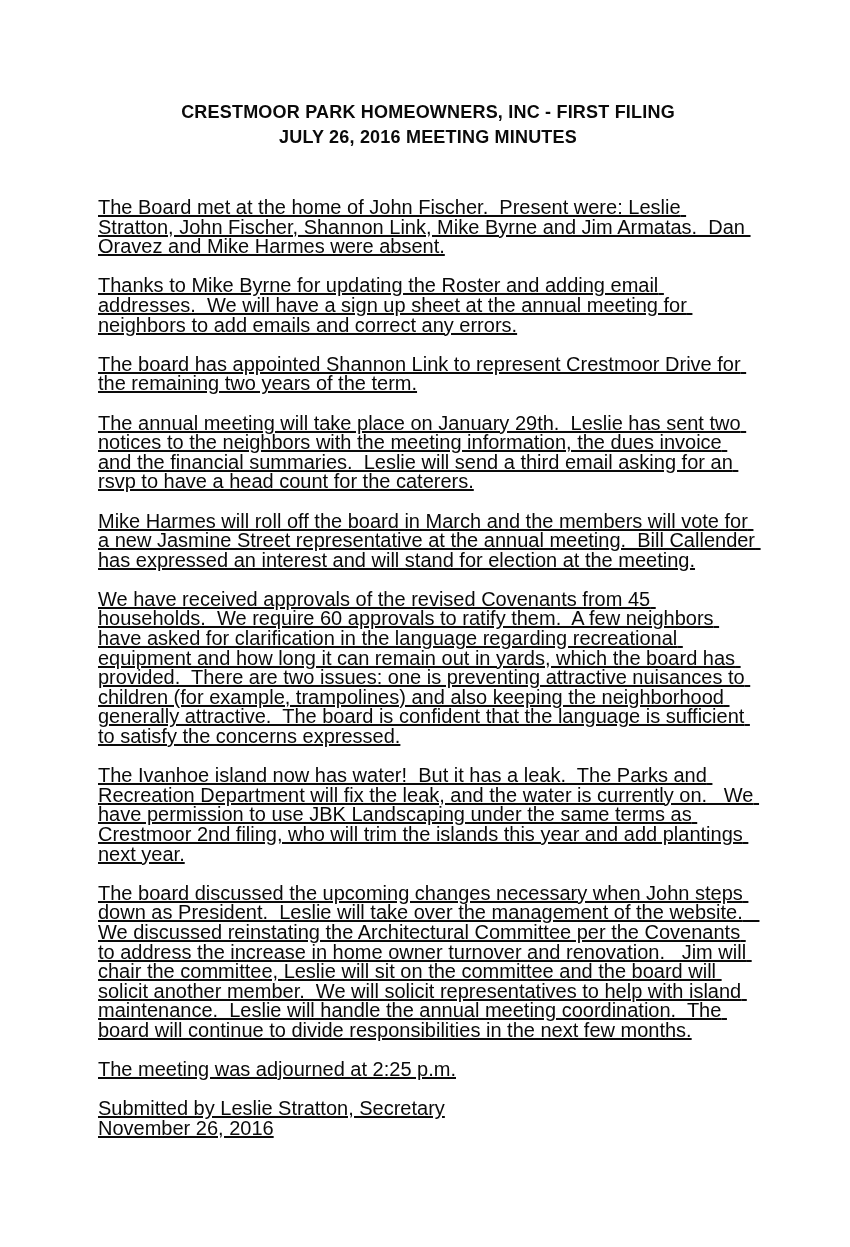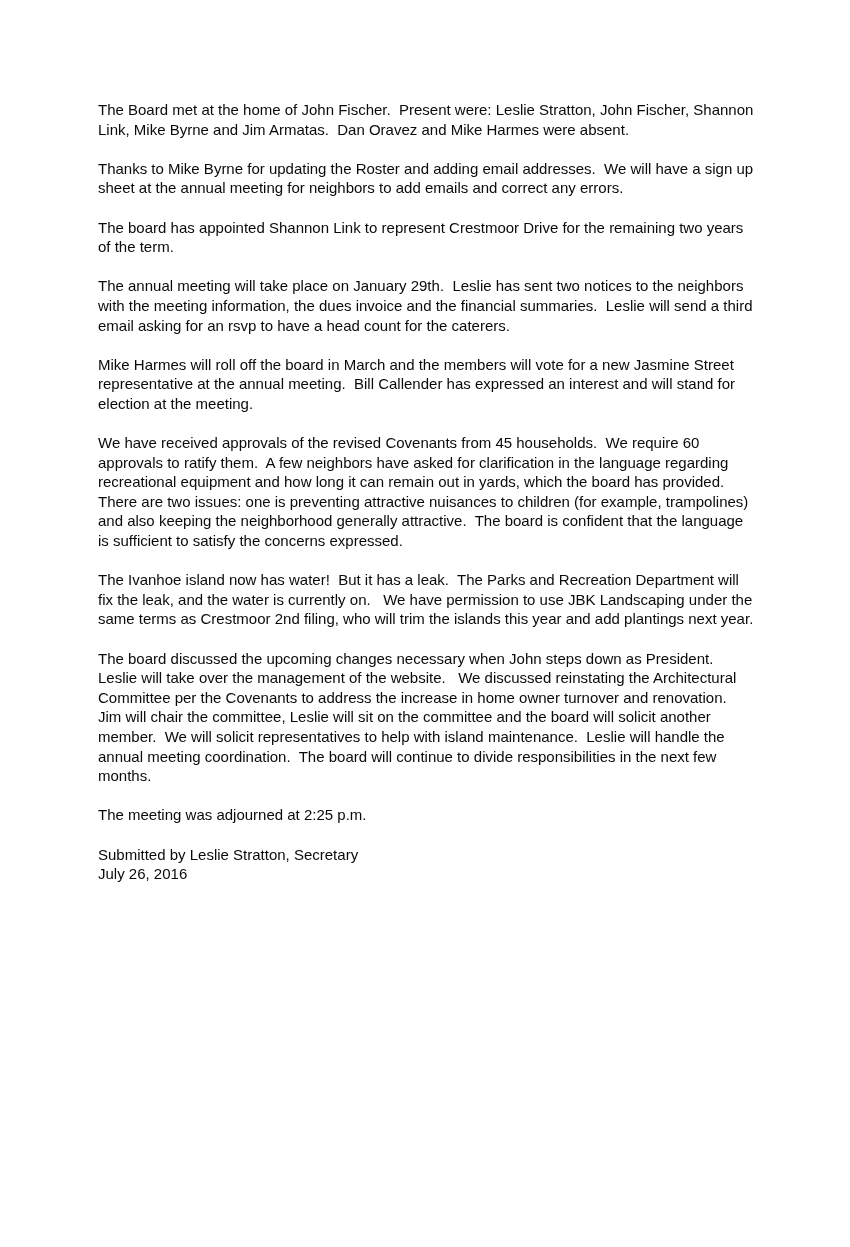--- a/index.html
+++ b/index.html
@@ -24,44 +24,49 @@
   }
   .title-block {
     text-align: center;
     font-weight: bold;
     font-size: 18px;
     line-height: 25px;
     margin-bottom: 48px;
     letter-spacing: 0.2px;
   }
   .body p {
-    font-size: 15px;
+    font-size: 20px;
     line-height: 19.6px;
     margin: 0 0 19.6px 0;
     white-space: pre-wrap;
+    text-decoration: underline;
   }
   .body p:last-child {
     margin-bottom: 0;
   }
 </style>
 </head>
 <body>
 
 <div class="page">
   <div class="content">
 
+    <div class="title-block">
+      <div>CRESTMOOR PARK HOMEOWNERS, INC - FIRST FILING</div>
+      <div>JULY 26, 2016 MEETING MINUTES</div>
+    </div>
 
     <div class="body">
       <p>The Board met at the home of John Fischer.  Present were: Leslie Stratton, John Fischer, Shannon Link, Mike Byrne and Jim Armatas.  Dan Oravez and Mike Harmes were absent.</p>
       <p>Thanks to Mike Byrne for updating the Roster and adding email addresses.  We will have a sign up sheet at the annual meeting for neighbors to add emails and correct any errors.</p>
       <p>The board has appointed Shannon Link to represent Crestmoor Drive for the remaining two years of the term.</p>
       <p>The annual meeting will take place on January 29th.  Leslie has sent two notices to the neighbors with the meeting information, the dues invoice and the financial summaries.  Leslie will send a third email asking for an rsvp to have a head count for the caterers.</p>
       <p>Mike Harmes will roll off the board in March and the members will vote for a new Jasmine Street representative at the annual meeting.  Bill Callender has expressed an interest and will stand for election at the meeting.</p>
       <p>We have received approvals of the revised Covenants from 45 households.  We require 60 approvals to ratify them.  A few neighbors have asked for clarification in the language regarding recreational equipment and how long it can remain out in yards, which the board has provided.  There are two issues: one is preventing attractive nuisances to children (for example, trampolines) and also keeping the neighborhood generally attractive.  The board is confident that the language is sufficient to satisfy the concerns expressed.</p>
       <p>The Ivanhoe island now has water!  But it has a leak.  The Parks and Recreation Department will fix the leak, and the water is currently on.   We have permission to use JBK Landscaping under the same terms as Crestmoor 2nd filing, who will trim the islands this year and add plantings next year.</p>
       <p>The board discussed the upcoming changes necessary when John steps down as President.  Leslie will take over the management of the website.   We discussed reinstating the Architectural Committee per the Covenants to address the increase in home owner turnover and renovation.   Jim will chair the committee, Leslie will sit on the committee and the board will solicit another member.  We will solicit representatives to help with island maintenance.  Leslie will handle the annual meeting coordination.  The board will continue to divide responsibilities in the next few months.</p>
       <p>The meeting was adjourned at 2:25 p.m.</p>
       <p>Submitted by Leslie Stratton, Secretary
-July 26, 2016</p>
+November 26, 2016</p>
     </div>
 
   </div>
 </div>
 
 </body></html>

